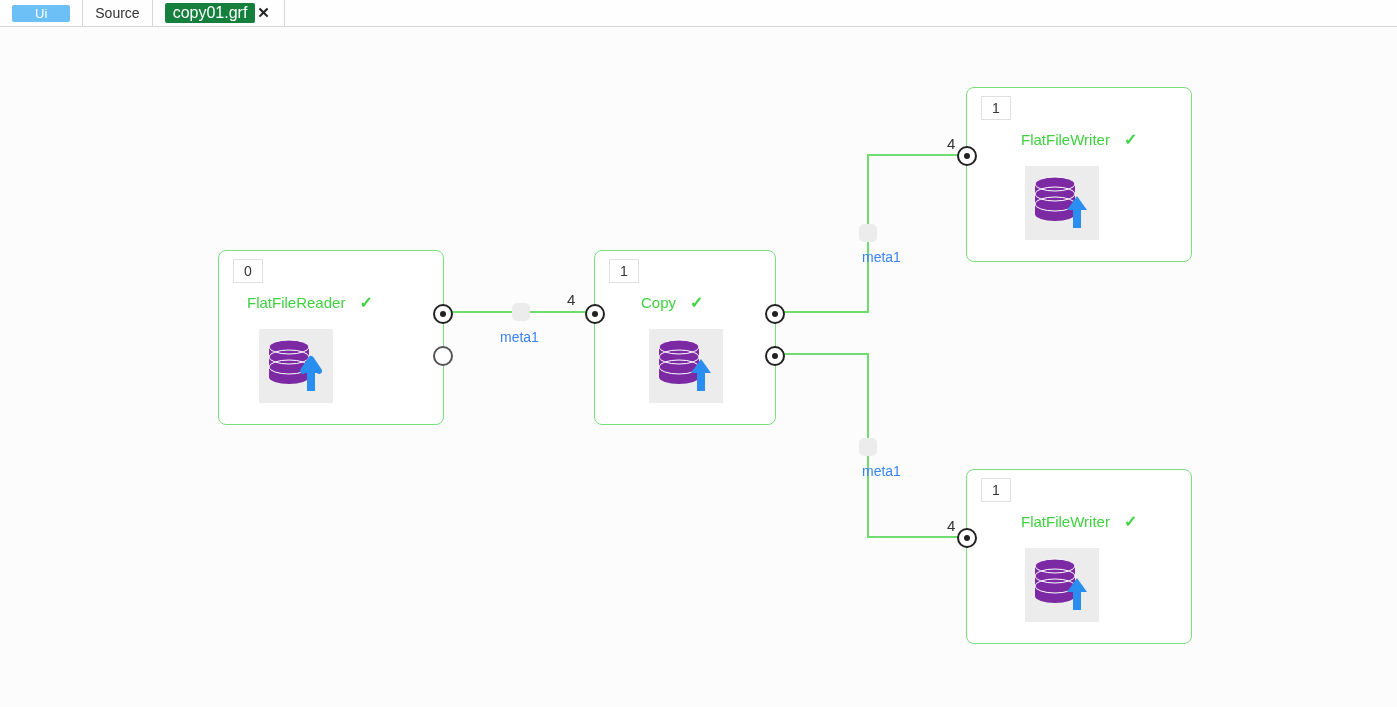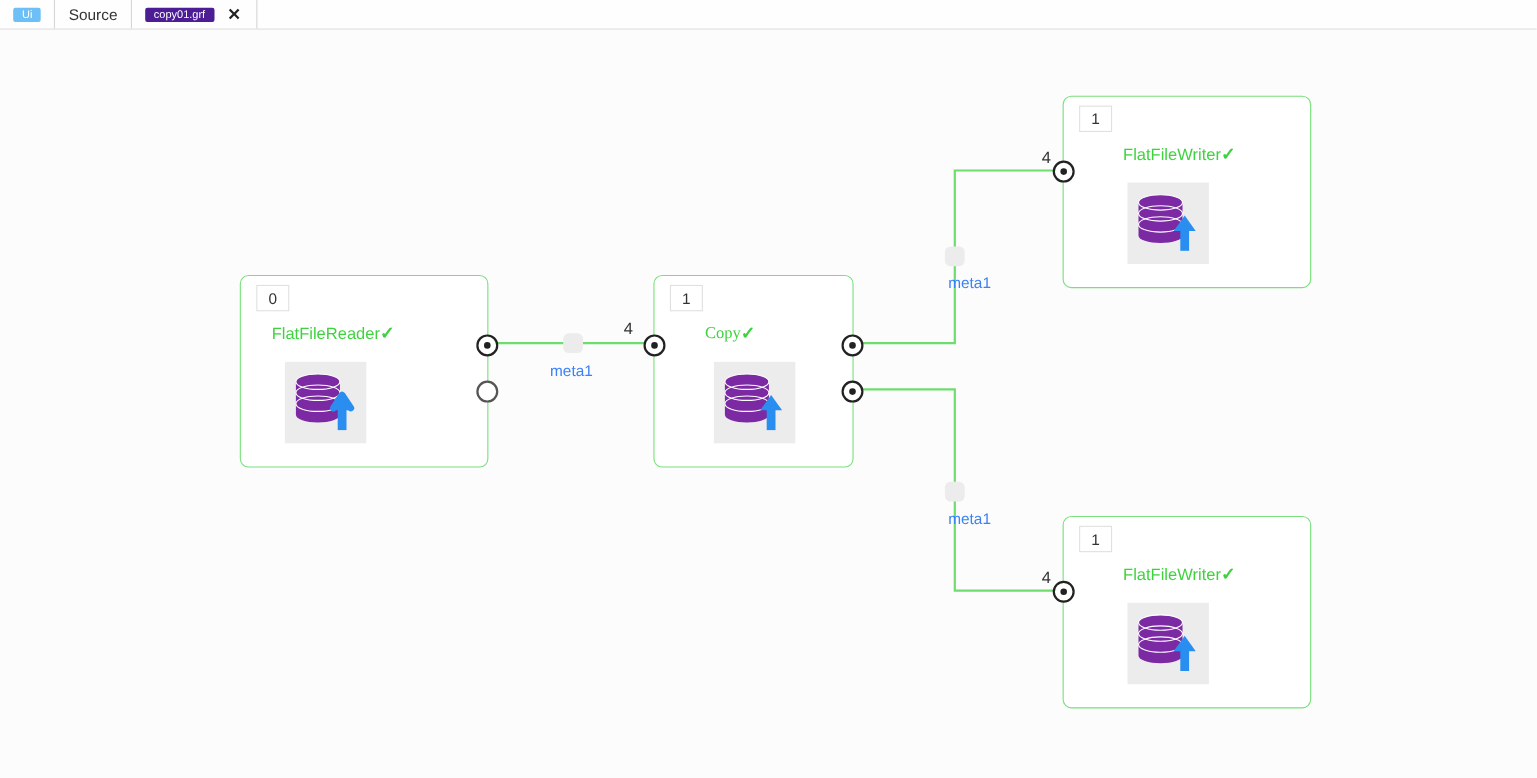--- a/index.html
+++ b/index.html
@@ -21,31 +21,30 @@
   .tb-item {
     display: flex;
     align-items: center;
     padding: 0 12px;
     border-right: 1px solid #d6d6d6;
     white-space: nowrap;
   }
   .ui-badge {
     background: #6cc0f6;
     color: #fff;
-    padding: 1px 8px;
+    padding: 1px 23px;
     border-radius: 2px;
-    font-size: 10px;
+    font-size: 13px;
   }
   .tab-active {
-    background: #4c1d95;
+    background: #15803d;
     color: #fff;
     padding: 1px 8px;
     border-radius: 2px;
-    margin-right: 10px;
-    font-size: 10px;
+    font-size: 16px;
   }
   .close-x {
     font-size: 15px;
     font-weight: bold;
     color: #222;
     padding: 0 2px;
   }
   
   .canvas {
     position: relative;
@@ -69,20 +68,21 @@
     padding: 0 10px;
     font-size: 14px;
     color: #333;
     line-height: 22px;
   }
   .node-title-row {
     position: absolute;
     top: 42px; left: 28px;
     display: flex;
     align-items: center;
+    gap: 14px;
     font-size: 15px;
     color: #3fd23f;
   }
   .check {
     color: #3fd23f;
     font-weight: bold;
     font-size: 16px;
   }
   .node-icon-wrap {
     position: absolute;
@@ -194,21 +194,21 @@
     </div>
 
     <div class="port" style="right:-10px; top:53px;">
         <div class="dot"></div>
       </div>
     <div class="port empty" style="right:-10px; top:95px;"></div>
   </div>
 
   <div class="node" style="left:594px; top:223px; width:182px; height:175px;">
     <div class="node-badge">1</div>
-    <div class="node-title-row" style="left:46px;font-family:Liberation Serif, serif;">
+    <div class="node-title-row" style="left:46px;">
       <span>Copy</span>
       <span class="check">✓</span>
     </div>
     <div class="node-icon-wrap" style="left:54px; top:78px; width:74px; height:74px;">
       <svg viewBox="0 0 74 74" width="74" height="74">
         <ellipse cx="30" cy="18" rx="20" ry="7" fill="#7b2aa3"></ellipse>
         <path d="M10 18 v10 a20 7 0 0 0 40 0 v-10" fill="#7b2aa3"></path>
         <path d="M10 28 v10 a20 7 0 0 0 40 0 v-10" fill="#7b2aa3"></path>
         <path d="M10 38 v10 a20 7 0 0 0 40 0 v-10" fill="#7b2aa3"></path>
         <ellipse cx="30" cy="18" rx="20" ry="7" fill="none" stroke="#fff" stroke-width="1"></ellipse>

